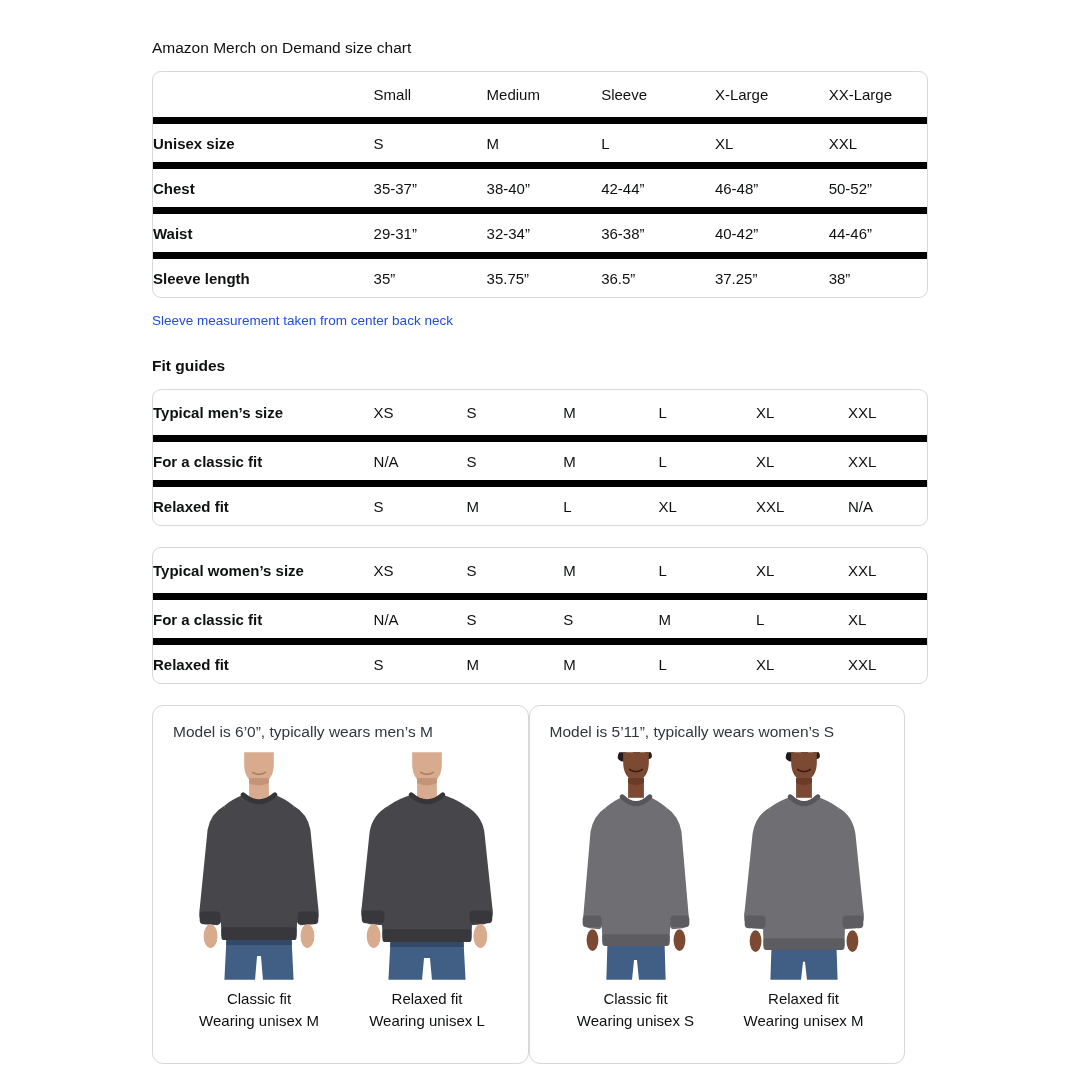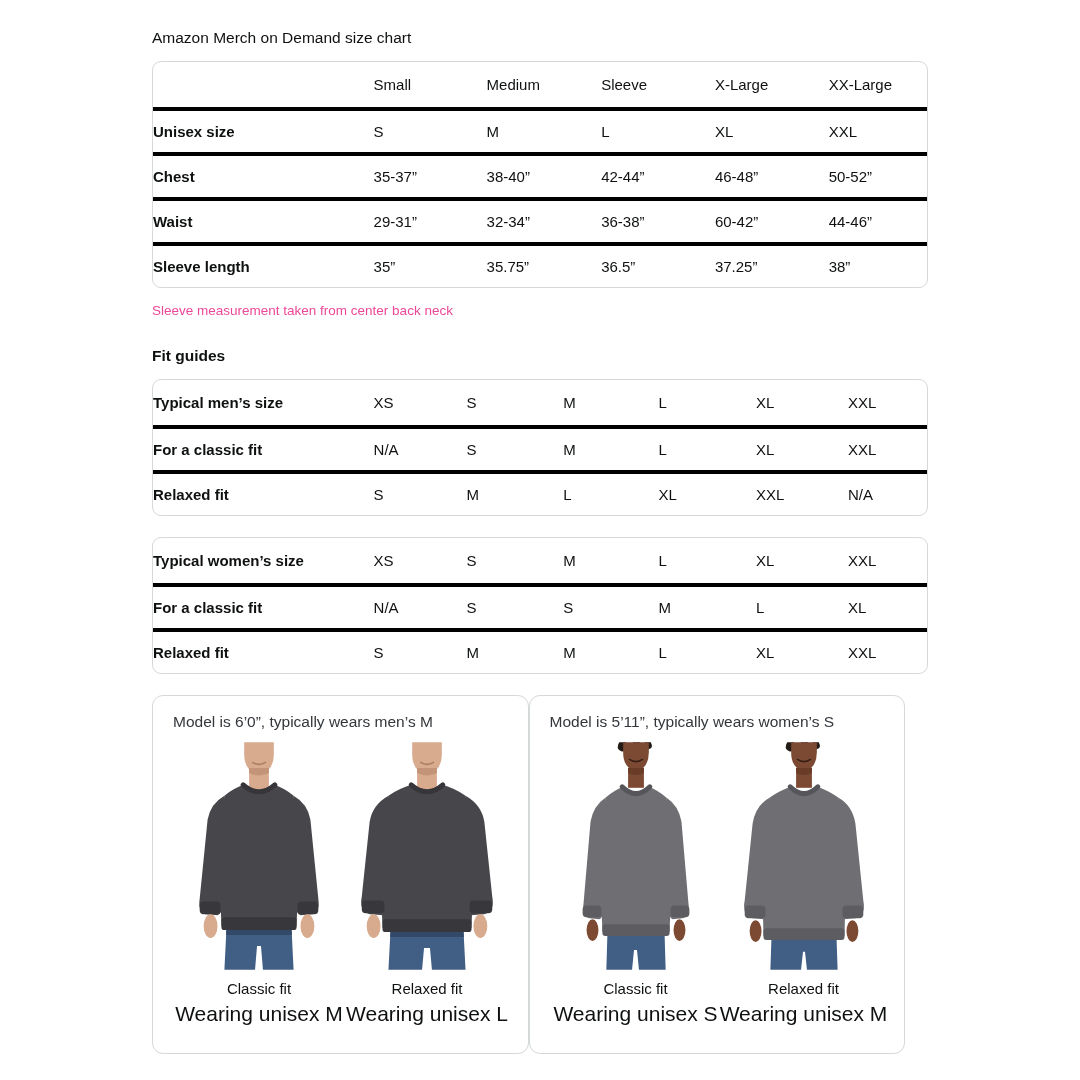--- a/index.html
+++ b/index.html
@@ -3,51 +3,51 @@
 <meta charset="utf-8">
 <style>
   * { box-sizing: border-box; }
   html,body { margin:0; padding:0; }
   body {
     width:1080px; height:1080px;
     background:#ffffff;
     font-family:"Liberation Sans", sans-serif;
     color:#0f1111;
   }
-  .container { width:776px; margin:4px auto; padding-top:25px; }
+  .container { width:776px; margin:14px auto; padding-top:25px; }
 
   .page-title { font-size:15.5px; font-weight:400; margin:0 0 14px 0; }
 
   table.chart {
     width:100%;
     border-collapse:separate; border-spacing:0;
     border:1px solid #d5d9d9; border-radius:9px;
     font-size:15px;
   }
   table.chart td { height:45px; padding:0; text-align:left; vertical-align:middle; }
-  table.chart tr + tr td { border-top:4px solid #000000; }
+  table.chart tr + tr td { border-top:7px solid #000000; }
   td.rowlabel { font-weight:700; padding-left:25px; }
   td.headcell { font-weight:400; }
 
-  .note { font-size:13.5px; margin:15px 0 0 0; color:#ec4899; }
+  .note { font-size:13.5px; margin:15px 0 0 0; color:#1d4ed8; }
   .section-heading { font-size:15.5px; font-weight:700; margin:29px 0 14px 0; }
   .fit-table-wrap { margin-bottom:21px; }
 
   .cards { display:flex; margin-top:1px; }
   .card {
     width:376.5px; height:359px;
     border:1px solid #d5d9d9; border-radius:11px;
     padding:17px 18px 12px 20px;
   }
   .card-title { font-size:15.5px; color:#33373b; margin:0 0 10px 0; }
   .figures { display:flex; justify-content:space-between; padding:0 2px; }
   .figure { width:168px; display:flex; flex-direction:column; align-items:center; }
   svg.model { width:168px; height:230px; display:block; }
   .fit-label { font-weight:400; font-size:15px; margin-top:9px; text-align:center; }
-  .wearing { font-size:21px; margin-top:5px; text-align:right; }
+  .wearing { font-size:15px; margin-top:5px; text-align:right; }
 
   
   .m-skin { fill:#d9ab8e; }
   .m-shirt { fill:#47474b; }
   .m-shirt-dk { fill:#38383c; }
   .w-skin { fill:#7c4a33; }
   .w-shirt { fill:#6e6e73; }
   .w-shirt-dk { fill:#5c5c61; }
   .denim { fill:#415f85; }
   .denim-dk { fill:#32496a; }
@@ -92,21 +92,21 @@
       <td>38-40”</td>
       <td>42-44”</td>
       <td>46-48”</td>
       <td>50-52”</td>
     </tr>
     <tr>
       <td class="rowlabel">Waist</td>
       <td>29-31”</td>
       <td>32-34”</td>
       <td>36-38”</td>
-      <td>60-42”</td>
+      <td>40-42”</td>
       <td>44-46”</td>
     </tr>
     <tr>
       <td class="rowlabel">Sleeve length</td>
       <td>35”</td>
       <td>35.75”</td>
       <td>36.5”</td>
       <td>37.25”</td>
       <td>38”</td>
     </tr>

